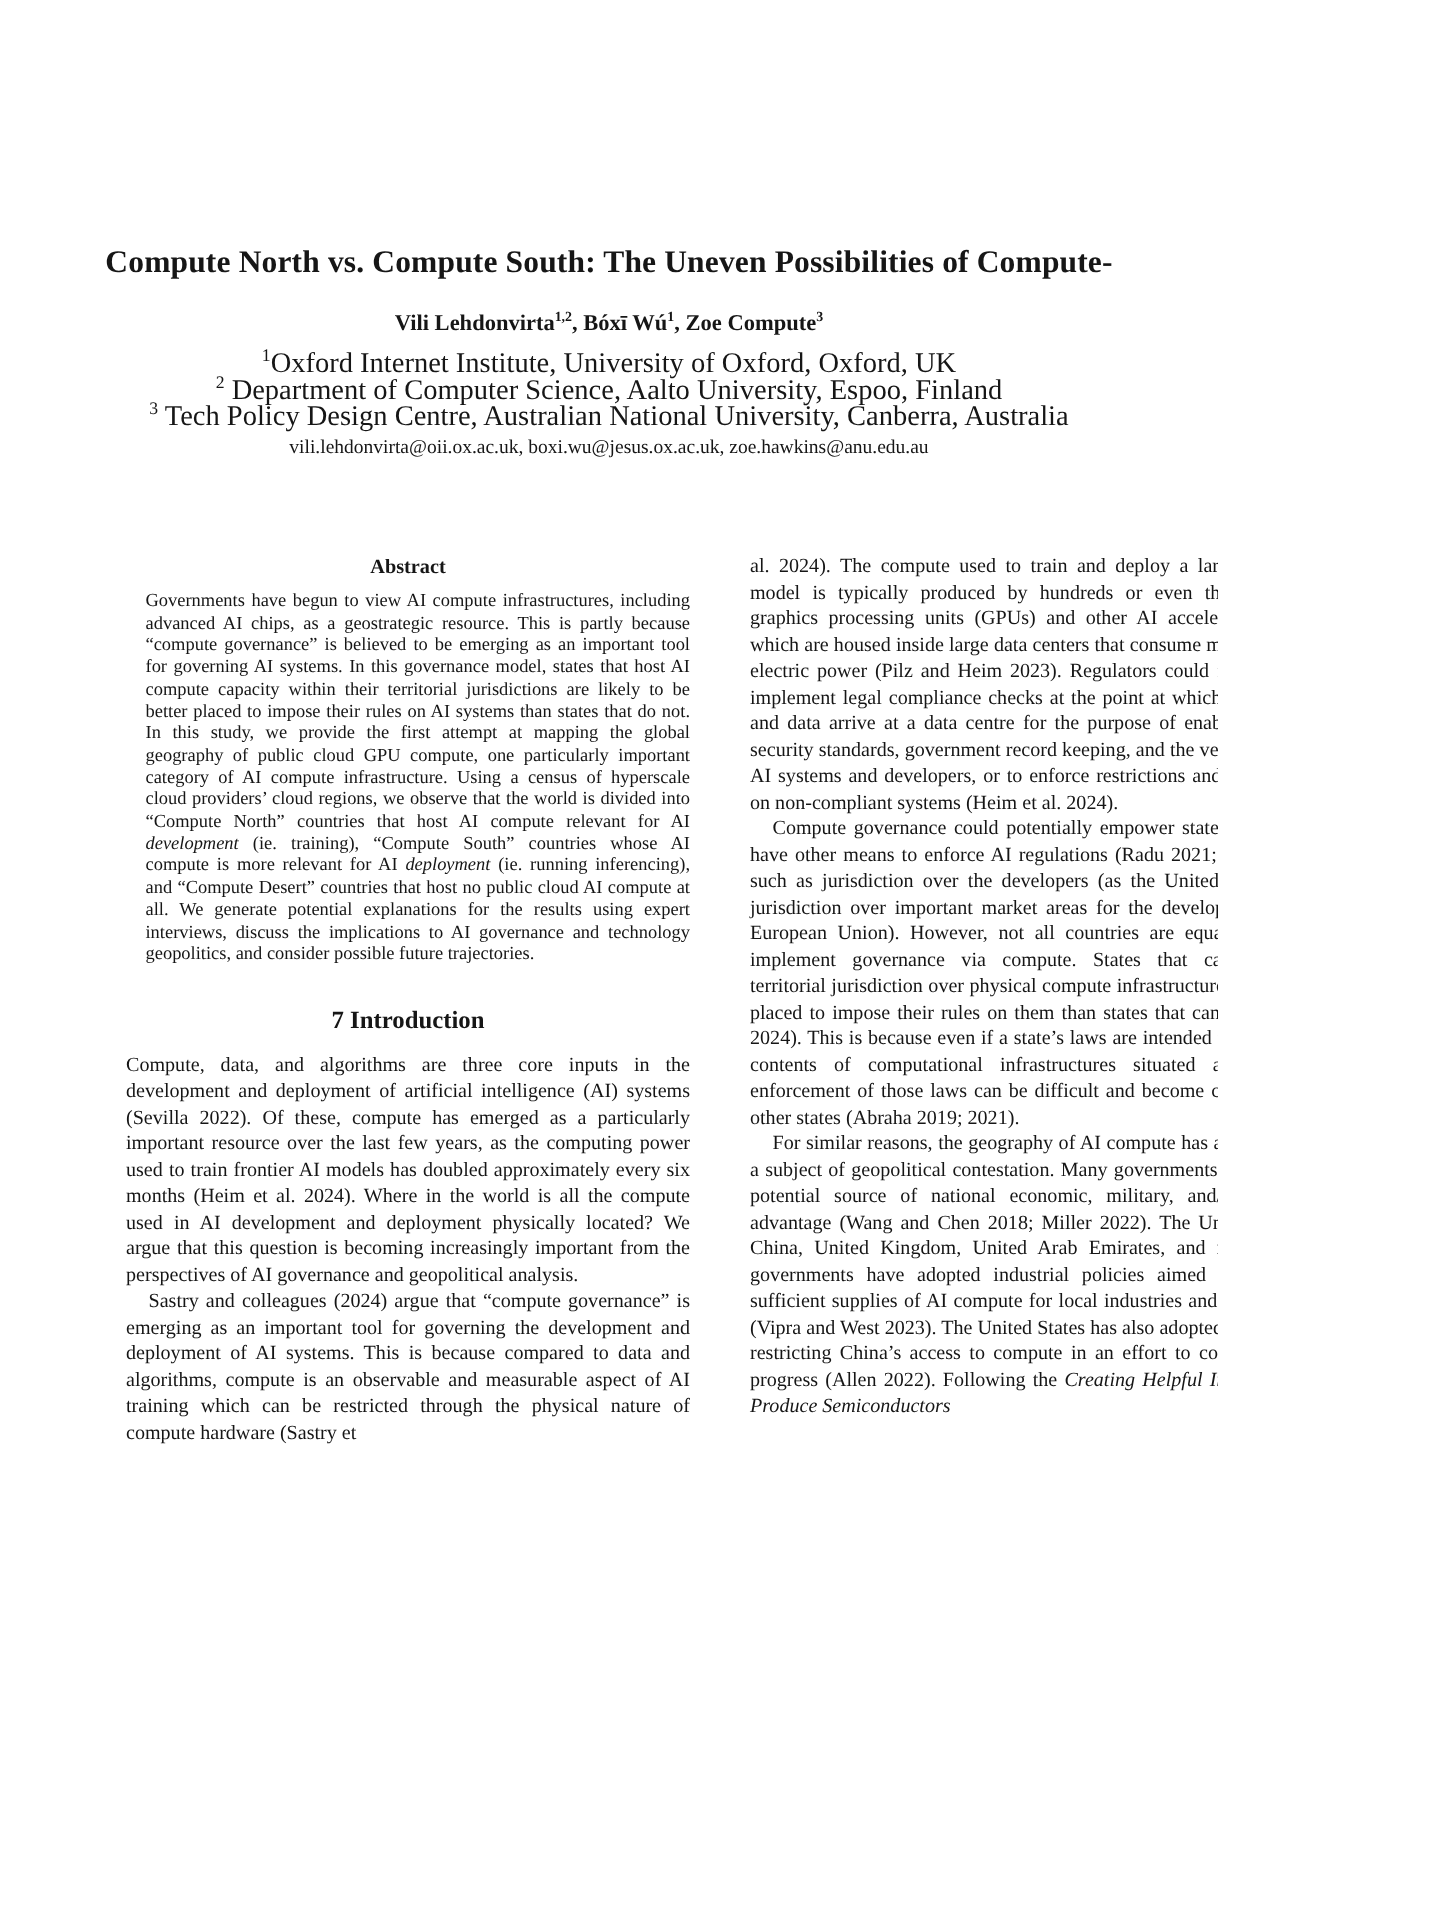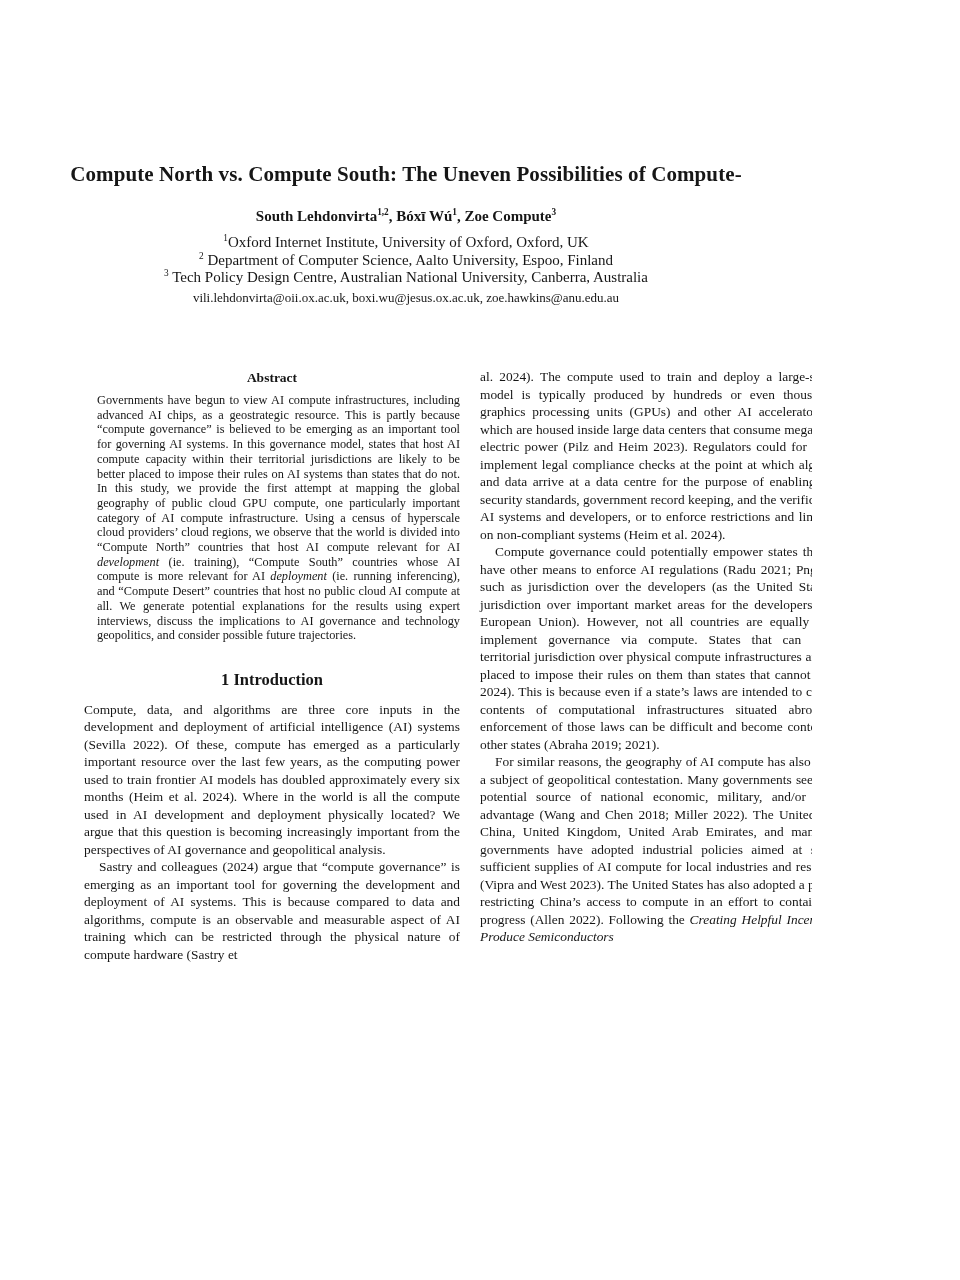--- a/index.html
+++ b/index.html
@@ -29,37 +29,38 @@
     letter-spacing: 0.1px;
   }
   .authors {
     margin-top: 20px;
     font-size: 15px;
     font-weight: bold;
   }
   sup { font-size: 0.62em; line-height: 0; }
   .affiliations {
     margin-top: 9px;
-    font-size: 15px;
+    font-size: 19px;
     line-height: 17.5px;
   }
   .emails {
     margin-top: 3px;
     font-size: 13px;
     font-family: Liberation Serif, serif;
   }
   
   .columns {
     position: absolute;
     left: 84px;
     top: 368px;
     width: 792px;
     height: 764px;
     display: flex;
-    gap: 20px;
+    gap: 40px;
+    justify-content: flex-end;
   }
   .col {
     width: 376px;
     display: flex;
     flex-direction: column;
   }
   .abstract-heading {
     text-align: center;
     font-weight: bold;
     font-size: 13.5px;
@@ -105,39 +106,39 @@
 <body>
 
 <div class="page">
 
   <div class="title-block">
     <h1 class="paper-title">
       <span>Compute North vs. Compute South: The Uneven Possibilities of  Compute-</span><br>
     </h1>
 
     <div class="authors">
-      <span><span>South Lehdonvirta</span><sup>1,2</sup><span>, </span></span><span><span>Bóxī Wú</span><sup>1</sup><span>, </span></span><span><span>Zoe Compute</span><sup>3</sup></span>
+      <span><span>Vili Lehdonvirta</span><sup>1,2</sup><span>, </span></span><span><span>Bóxī Wú</span><sup>1</sup><span>, </span></span><span><span>Zoe Compute</span><sup>3</sup></span>
     </div>
 
     <div class="affiliations">
       <div><sup>1</sup><span>Oxford Internet Institute, University of Oxford, Oxford, UK</span></div>
       <div><sup>2</sup><span> Department of Computer Science, Aalto University, Espoo, Finland</span></div>
       <div><sup>3</sup><span> Tech Policy Design Centre, Australian National University, Canberra, Australia</span></div>
     </div>
 
     <div class="emails">vili.lehdonvirta@oii.ox.ac.uk, boxi.wu@jesus.ox.ac.uk, zoe.hawkins@anu.edu.au</div>
   </div>
 
   <div class="columns">
 
     <div class="col">
       <div class="abstract-heading">Abstract</div>
       <p class="abstract-text"><span>Governments have begun to view AI compute infrastructures, including advanced AI chips, as a geostrategic resource. This is partly because “compute governance” is believed to be emerging as an important tool for governing AI systems. In this governance model, states that host AI compute capacity within their territorial jurisdictions are likely to be better placed to impose their rules on AI systems than states that do not. In this study, we provide the first attempt at mapping the global geography of public cloud GPU compute, one particularly important category of AI compute infrastructure. Using a census of hyperscale cloud providers’ cloud regions, we observe that the world is divided into “Compute North” countries that host AI compute relevant for AI </span><em>development</em><span> (ie. training), “Compute South” countries whose AI compute is more relevant for AI </span><em>deployment</em><span> (ie. running inferencing), and “Compute Desert” countries that host no public cloud AI compute at all. We generate potential explanations for the results using expert interviews, discuss the implications to AI governance and technology geopolitics, and consider possible future trajectories.</span></p>
 
-      <h2 class="section-heading">1 Introduction</h2>
+      <h2 class="section-heading">7 Introduction</h2>
 
       <p class="body"><span>Compute, data, and algorithms are three core inputs in the development and deployment of artificial intelligence (AI) systems (Sevilla 2022). Of these, compute has emerged as a particularly important resource over the last few years, as the computing power used to train frontier AI models has doubled approximately every six months (Heim et al. 2024). Where in the world is all the compute used in AI development and deployment physically located? We argue that this question is becoming increasingly important from the perspectives of AI governance and geopolitical analysis.</span></p>
       <p class="body indent"><span>Sastry and colleagues (2024) argue that “compute governance” is emerging as an important tool for governing the development and deployment of AI systems. This is because compared to data and algorithms, compute is an observable and measurable aspect of AI training which can be restricted through the physical nature of compute hardware (Sastry et</span></p>
 
     </div>
 
     <div class="col">
       <p class="body"><span>al. 2024). The compute used to train and deploy a large-scale AI model is typically produced by hundreds or even thousands of graphics processing units (GPUs) and other AI accelerator chips, which are housed inside large data centers that consume megawatts of electric power (Pilz and Heim 2023). Regulators could for instance implement legal compliance checks at the point at which algorithms and data arrive at a data centre for the purpose of enabling shared security standards, government record keeping, and the verification of AI systems and developers, or to enforce restrictions and limitations on non-compliant systems (Heim et al. 2024).</span></p>
       <p class="body indent"><span>Compute governance could potentially empower states that don’t have other means to enforce AI regulations (Radu 2021; Png 2022), such as jurisdiction over the developers (as the United States), or jurisdiction over important market areas for the developers (as the European Union). However, not all countries are equally able to implement governance via compute. States that can exercise territorial jurisdiction over physical compute infrastructures are better placed to impose their rules on them than states that cannot (Ferrari 2024). This is because even if a state’s laws are intended to cover the contents of computational infrastructures situated abroad, the enforcement of those laws can be difficult and become contested by other states (Abraha 2019; 2021).</span></p>
       <p class="body indent"><span>For similar reasons, the geography of AI compute has also become a subject of geopolitical contestation. Many governments see AI as a potential source of national economic, military, and/or cultural advantage (Wang and Chen 2018; Miller 2022). The United States, China, United Kingdom, United Arab Emirates, and many other governments have adopted industrial policies aimed at securing sufficient supplies of AI compute for local industries and researchers (Vipra and West 2023). The United States has also adopted a policy of restricting China’s access to compute in an effort to contain its AI progress (Allen 2022). Following the </span><em>Creating Helpful Incentives to Produce Semiconductors</em></p>

